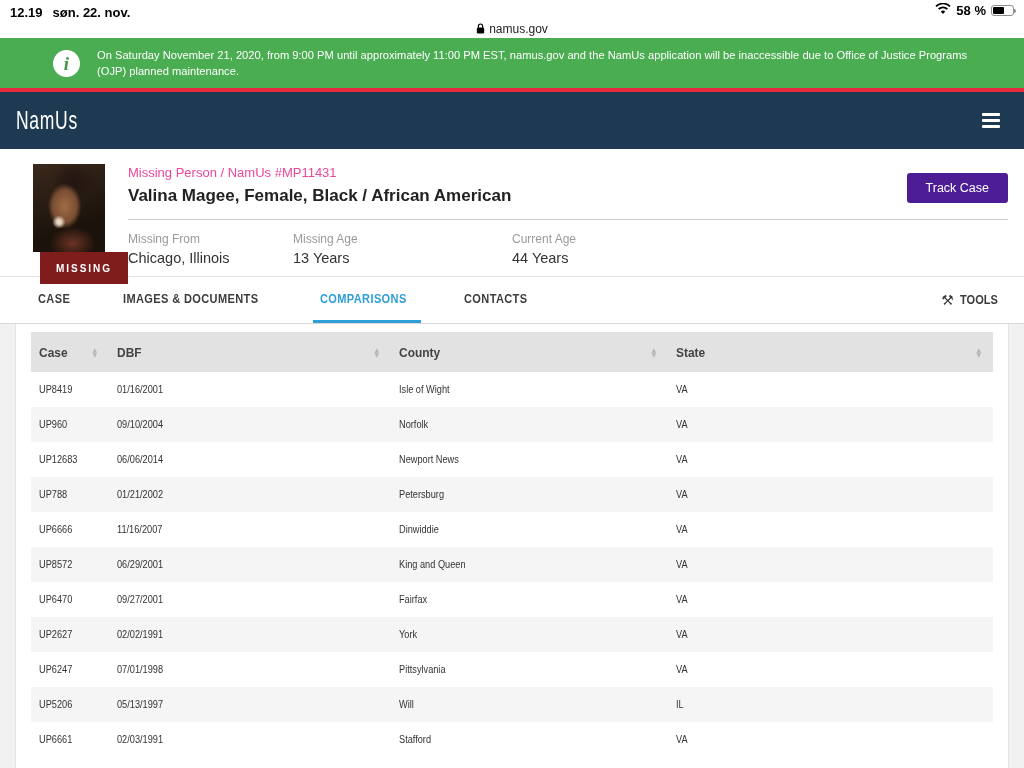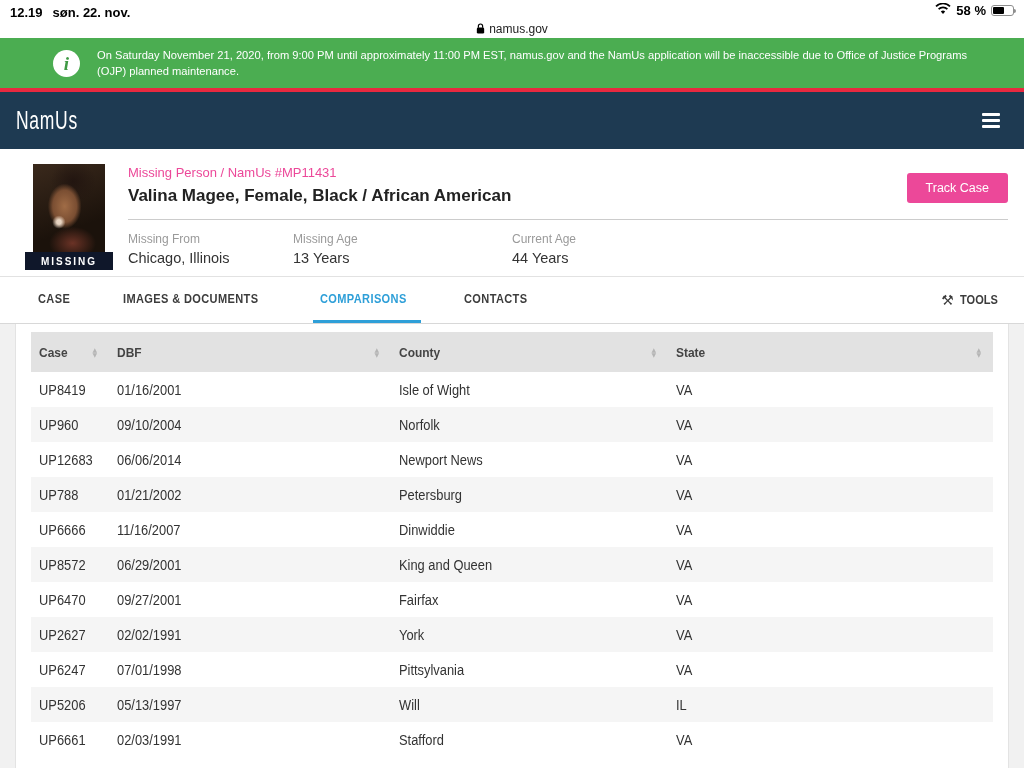--- a/index.html
+++ b/index.html
@@ -35,48 +35,48 @@
   .case-header { height:128px; background:#fff; display:flex; position:relative; border-bottom:1px solid #e2e2e2; }
   .photo-col { width:88px; margin-left:25px; margin-top:15px; }
   .photo { width:72px; height:88px; margin-left:8px;
     background:
       radial-gradient(circle at 36% 66%, rgba(245,228,210,0.9) 0 3%, rgba(245,228,210,0) 9%),
       radial-gradient(ellipse 30% 33% at 44% 48%, #a06c46 0%, #7a4e32 55%, rgba(0,0,0,0) 78%),
       radial-gradient(ellipse 42% 32% at 56% 20%, #221510 0%, rgba(0,0,0,0) 75%),
       radial-gradient(ellipse 45% 26% at 55% 90%, #6b3326 0%, rgba(0,0,0,0) 72%),
       linear-gradient(160deg, #3a291c 0%, #1b120b 70%);
   }
-  .missing-badge { width:88px; height:18px; background:#0f172a; color:#fff; font-size:10px; font-weight:bold; letter-spacing:2px; display:flex; align-items:center; justify-content:center; }
+  .missing-badge { width:88px; height:32px; background:#7f1d1d; color:#fff; font-size:10px; font-weight:bold; letter-spacing:2px; display:flex; align-items:center; justify-content:center;margin-left:15px; }
   .case-info { flex:1; margin-left:15px; padding-top:16px; }
   .breadcrumb { color:#ec4899; font-size:13px; }
   .case-title { color:#222; font-size:17px; font-weight:bold; margin-top:6px; }
   .header-rule { border:none; border-top:1px solid #ccc; margin:13px 16px 0 0; }
   .fields-row { display:flex; margin-top:12px; }
   .field:nth-child(1){ width:165px; } .field:nth-child(2){ width:219px; } .field:nth-child(3){ width:144px; }
   .field-label { color:#9a9a9a; font-size:12px; }
   .field-value { color:#333; font-size:14.5px; margin-top:4px; }
-  .track-btn { position:absolute; top:24px; right:16px; background:#ec4899; color:#fff; border:none; border-radius:3px; font-size:12.5px; padding:8px 19px; cursor:pointer; font-family:inherit; }
+  .track-btn { position:absolute; top:24px; right:16px; background:#4c1d95; color:#fff; border:none; border-radius:3px; font-size:12.5px; padding:8px 19px; cursor:pointer; font-family:inherit; }
 
   
   .tab-bar { height:47px; background:#fff; border-bottom:1px solid #d8d8d8; display:flex; align-items:stretch; padding-left:31px; }
   .tabs { display:flex; gap:36px; }
   .tab { display:flex; align-items:center; padding:0 7px; font-size:12px; font-weight:bold; letter-spacing:0.4px; color:#3c3c3c; border-bottom:3px solid transparent; cursor:pointer; }
   .tab.active { color:#2e9fd8; border-bottom-color:#2e9fd8; }
   .tools { margin-left:auto; margin-right:23px; display:flex; align-items:center; gap:6px; font-size:12px; font-weight:bold; color:#3c3c3c; cursor:pointer; }
   .tools-glyph { font-family:"DejaVu Sans",sans-serif; font-size:14px; font-weight:normal; }
 
   
   .content { flex:1; background:#f1f1f1; padding:0 15px; }
   .panel { background:#fff; height:100%; border-left:1px solid #e3e3e3; border-right:1px solid #e3e3e3; padding:8px 15px 0 15px; }
   table { width:100%; border-collapse:collapse; table-layout:fixed; }
   col.c-case{ width:78px; } col.c-dbf{ width:282px; } col.c-county{ width:277px; }
   thead th { background:#e2e2e2; height:40px; font-size:13px; font-weight:bold; color:#444; text-align:left; padding:0 12px 0 8px; }
   .th-inner { display:flex; align-items:center; justify-content:space-between; }
   .sort-icon { display:flex; flex-direction:column; color:#b5b5b5; font-size:6px; line-height:5px; font-family:"DejaVu Sans",sans-serif; }
-  tbody td { height:35px; font-size:14px; color:#333; padding:0 8px; }
+  tbody td { height:35px; font-size:10px; color:#333; padding:0 8px; }
   tbody tr:nth-child(even) { background:#f5f5f5; }
 </style>
 </head>
 <body>
 
 <div class="status-bar">
   <div class="status-left">
     <span>12.19</span>
     <span>søn. 22. nov.</span>
   </div>

